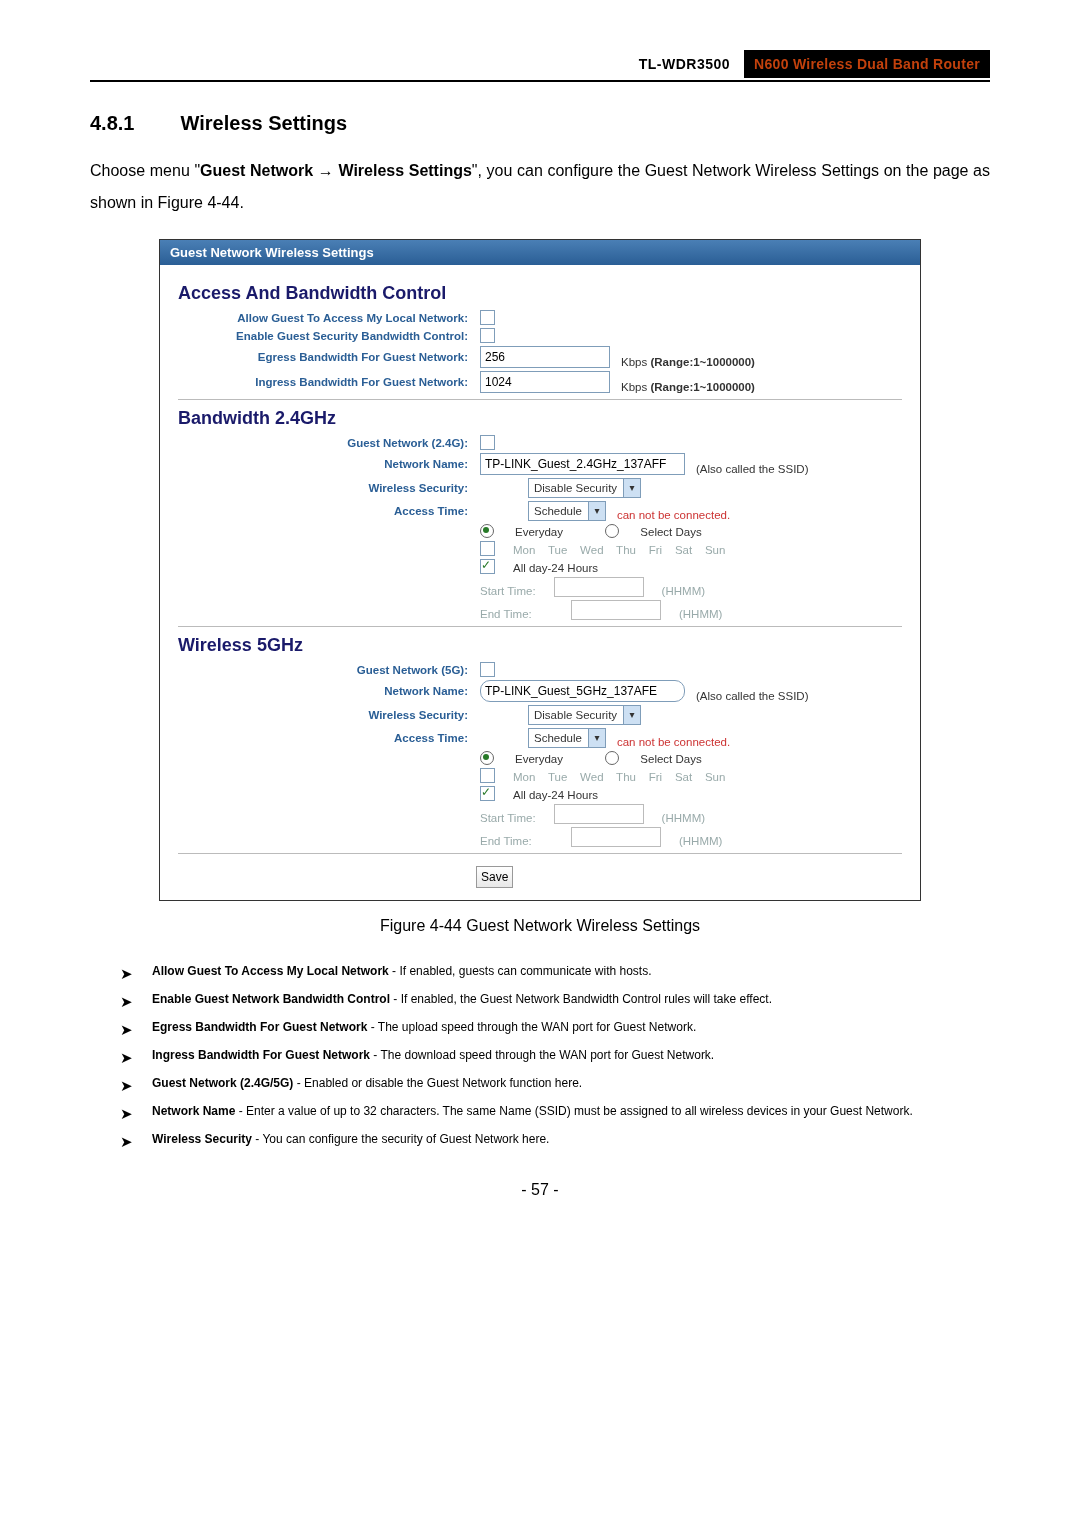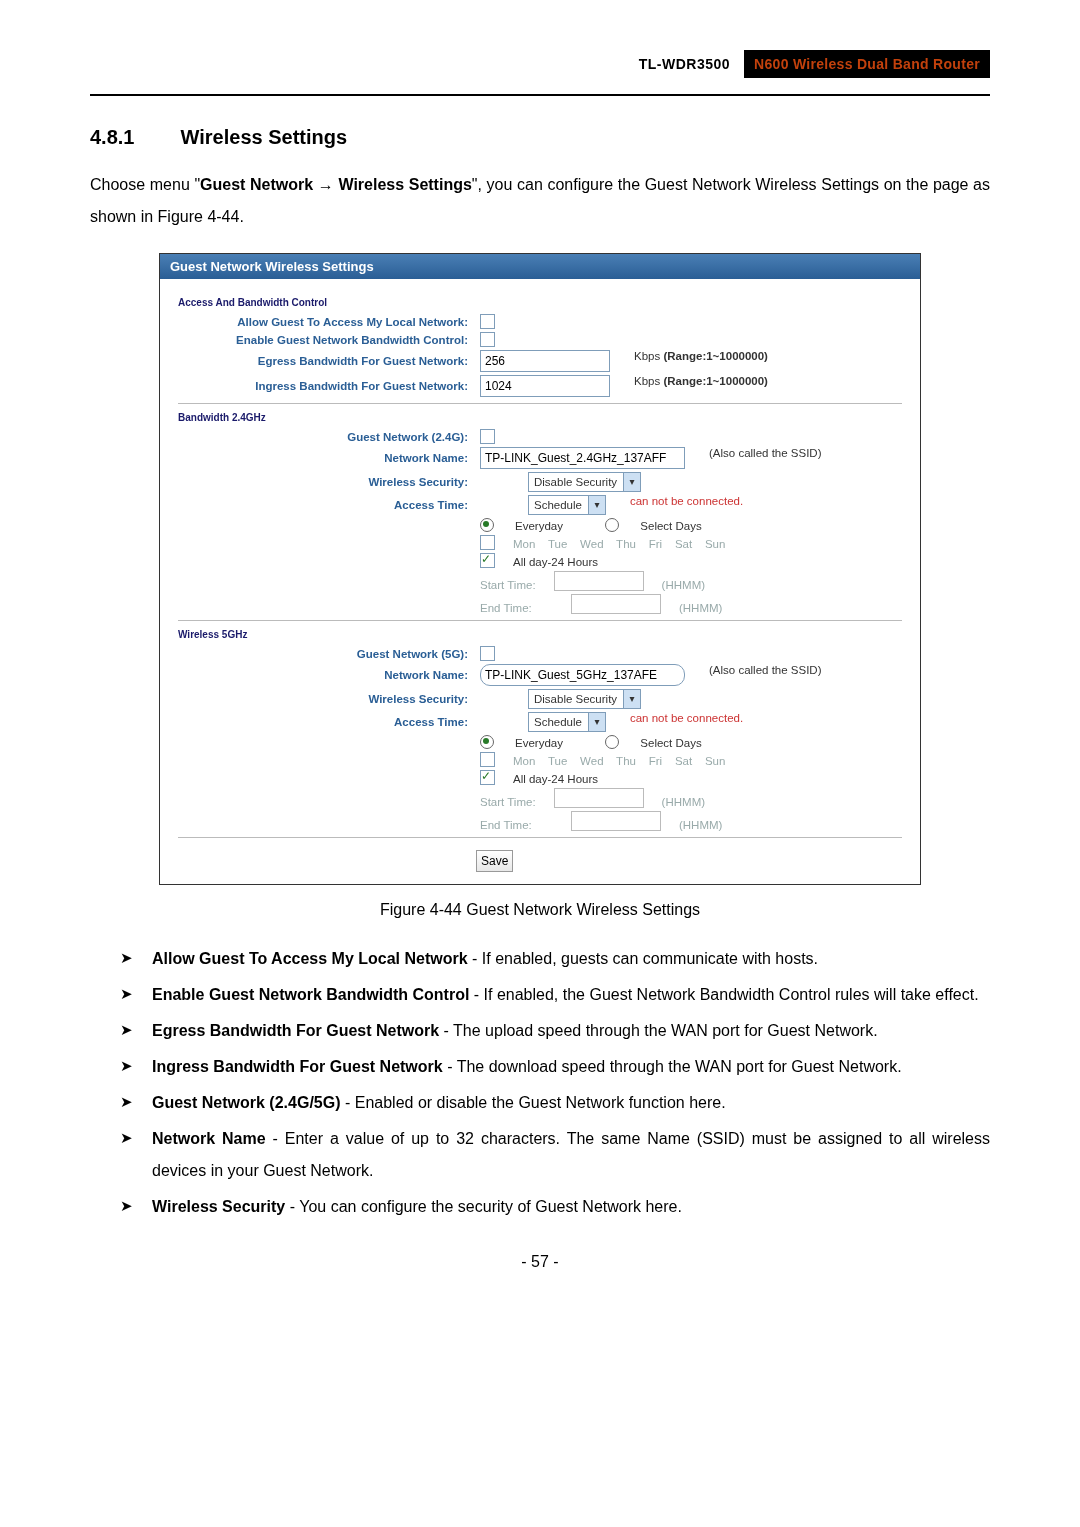--- a/index.html
+++ b/index.html
@@ -9,21 +9,21 @@
     background: #fff;
     width: 1080px;
   }
   .page {
     padding: 50px 90px 40px 90px;
   }
   .header-bar {
     display: flex;
     justify-content: flex-end;
     align-items: center;
-    margin-bottom: 16px;
+    margin-bottom: 2px;
     font-size: 14px;
   }
   .model {
     font-weight: bold;
     margin-right: 14px;
     letter-spacing: 0.5px;
   }
   .product-name {
     background: #000;
     color: #c2410c;
@@ -71,21 +71,21 @@
     color: #fff;
     font-weight: bold;
     padding: 5px 10px;
     font-size: 13px;
   }
   .panel-body {
     padding: 10px 18px 12px 18px;
   }
   .subsection-title {
     font-weight: bold;
-    font-size: 10px;
+    font-size: 18px;
     color: #1a1a6a;
     margin-top: 8px;
     margin-bottom: 6px;
   }
   .sep {
     border: none;
     border-top: 1px solid #bbb;
     margin: 6px 0 6px 0;
   }
   .form-row {
@@ -96,22 +96,22 @@
   .form-label {
     width: 290px;
     text-align: right;
     color: #2a5e95;
     font-weight: bold;
     padding-right: 12px;
     font-size: 11.5px;
   }
   .form-value {
     display: flex;
-    align-items: flex-start;
-    gap: 24px;
+    align-items: flex-end;
+    gap: 11px;
     color: #333;
   }
   .form-value input[type="text"] {
     border: 1px solid #7f9db9;
     padding: 2px 4px;
     font-size: 12px;
     height: 16px;
   }
   .checkbox {
     width: 13px;
@@ -209,21 +209,21 @@
   }
   
   ul.bullets {
     list-style: none;
     padding: 0 0 0 30px;
     margin: 0;
   }
   ul.bullets li {
     position: relative;
     padding-left: 32px;
-    font-size: 16px;
+    font-size: 12px;
     line-height: 2;
     text-align: justify;
     margin-bottom: 4px;
   }
   ul.bullets li::before {
     content: "➤";
     position: absolute;
     left: 0;
     top: 0;
     color: #000;
@@ -260,21 +260,21 @@
       <div class="panel-body">
 
         <div class="subsection-title">Access And Bandwidth Control</div>
         <div class="form-row">
           <div class="form-label">Allow Guest To Access My Local Network:</div>
           <div class="form-value">
               <span class="checkbox"></span>
             </div>
         </div>
         <div class="form-row">
-          <div class="form-label">Enable Guest Network Bandwidth Control:</div>
+          <div class="form-label">Enable Guest Security Bandwidth Control:</div>
           <div class="form-value">
               <span class="checkbox"></span>
             </div>
         </div>
         <div class="form-row">
           <div class="form-label">Egress Bandwidth For Guest Network:</div>
           <div class="form-value">
             <input type="text" style="width: 120px;" value="256">
             <span class="hint"><span>Kbps  </span><b>(Range:1~1000000)</b></span>
           </div>

